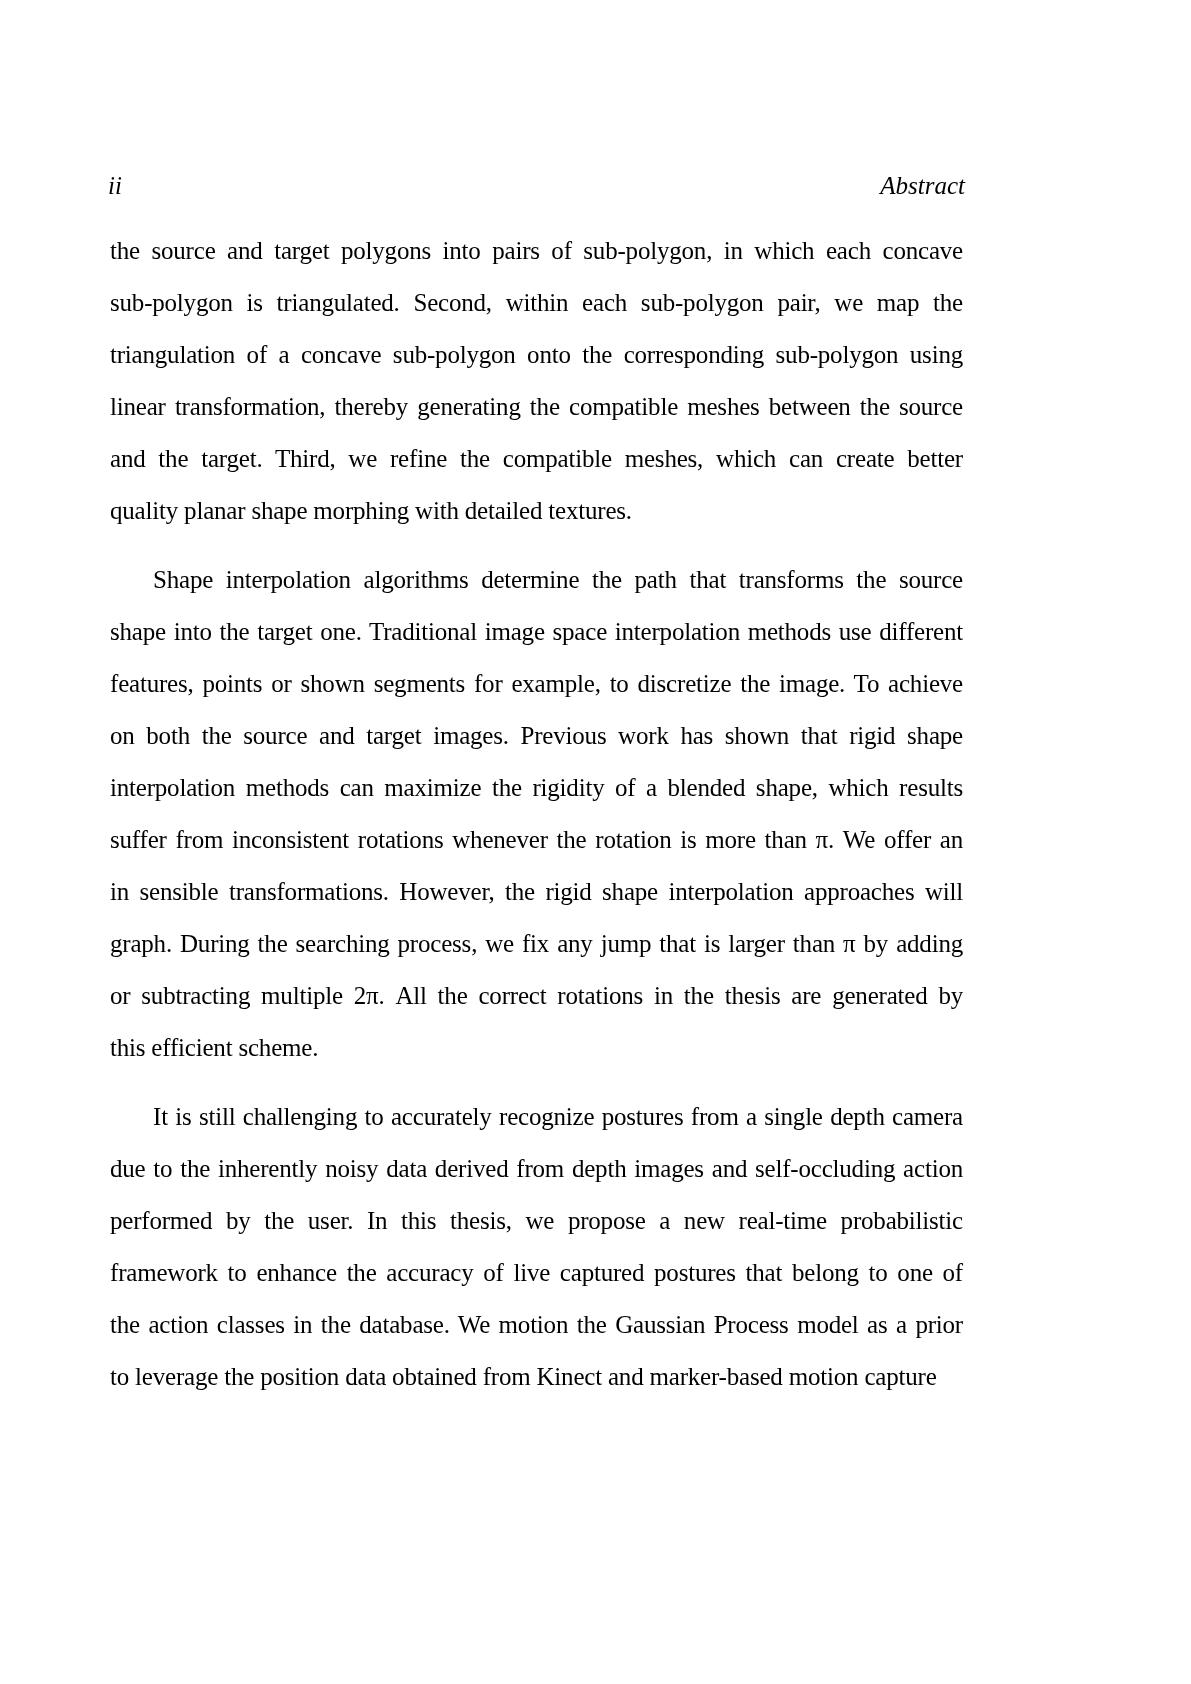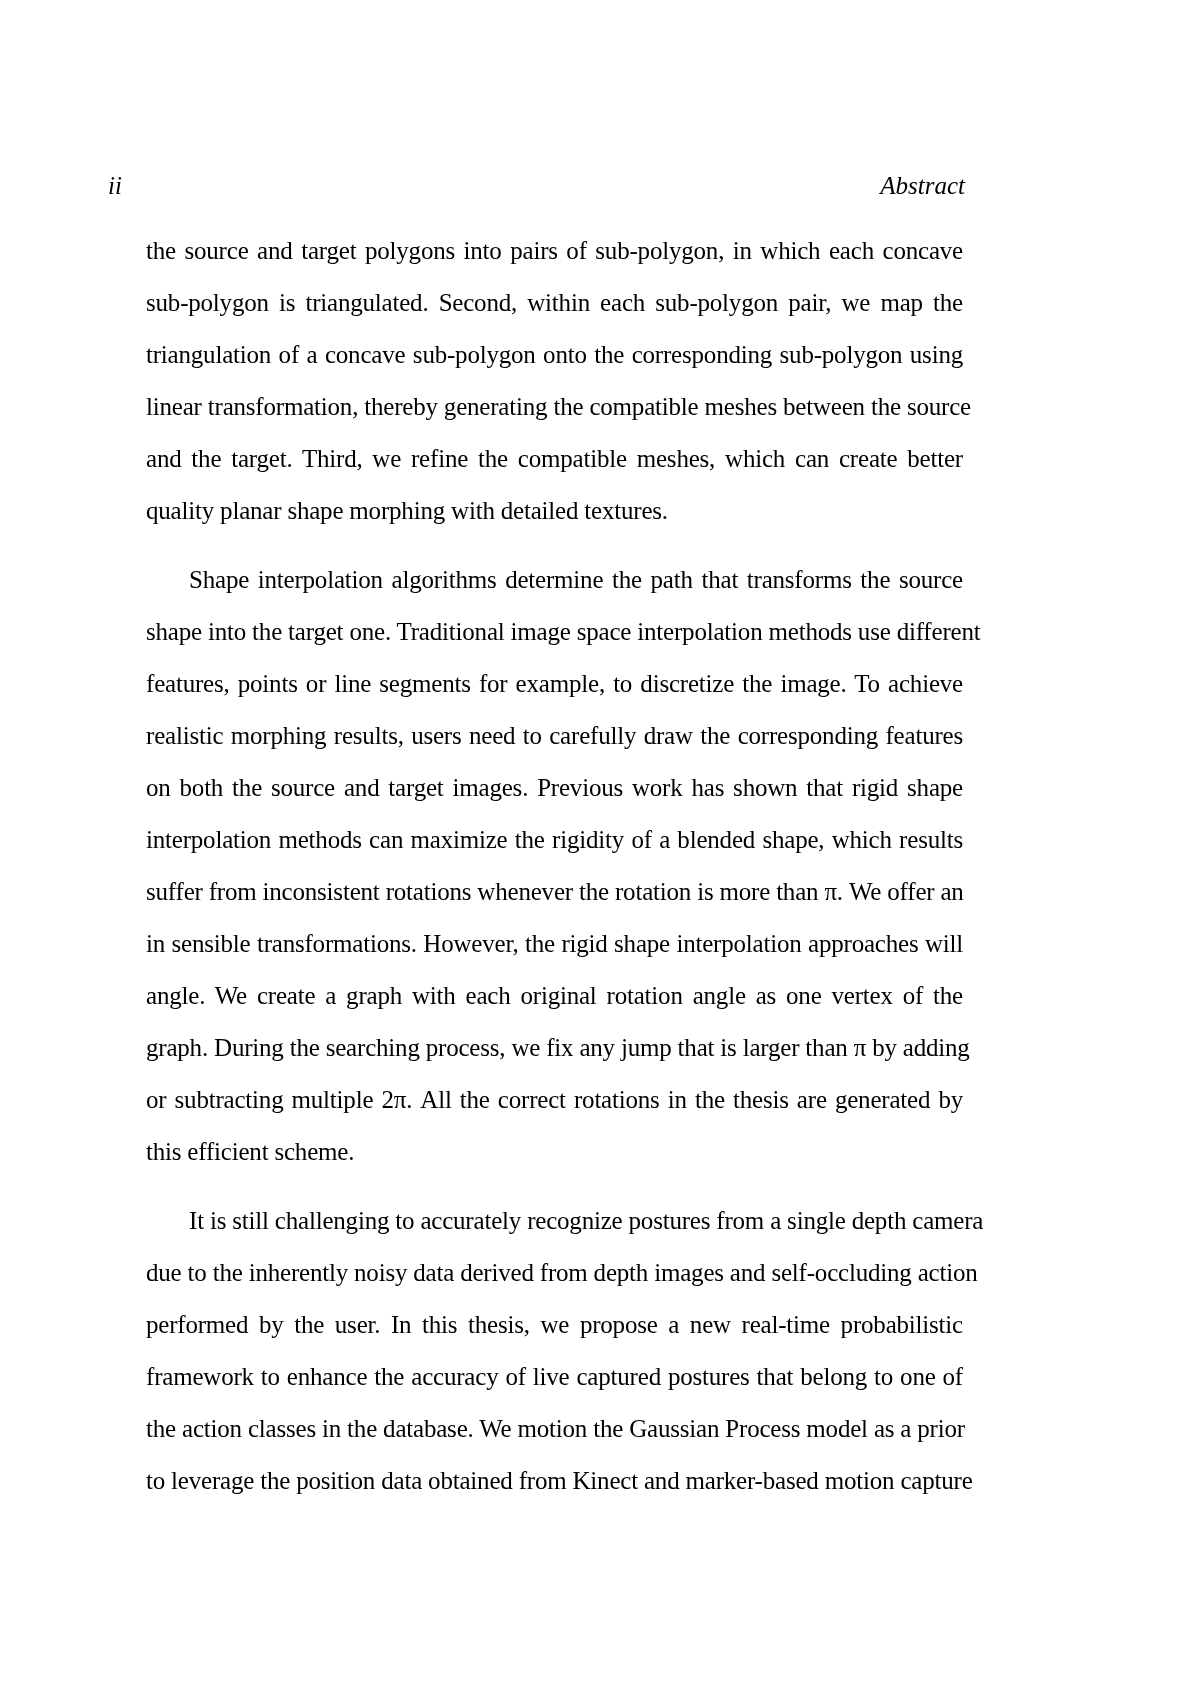--- a/index.html
+++ b/index.html
@@ -31,21 +31,21 @@
     line-height: 28px;
   }
   .content {
     position: absolute;
     top: 217px;
     left: 102px;
     width: 865px;
     font-size: 25px;
     letter-spacing: -0.2px;
   }
-  .para { margin-bottom: 13px; margin-left: 36px; }
+  .para { margin-bottom: 13px; }
   .para:last-child { margin-bottom: 0; }
   .line {
     line-height: 52px;
     height: 52px;
     white-space: nowrap;
     text-align: justify;
     text-align-last: justify;
     overflow: visible;
   }
   .line.last-line {
@@ -70,27 +70,25 @@
         <div class="line">the source and target polygons into pairs of sub-polygon, in which each concave</div>
         <div class="line">sub-polygon is triangulated.  Second, within each sub-polygon pair, we map the</div>
         <div class="line">triangulation of a concave sub-polygon onto the corresponding sub-polygon using</div>
         <div class="line">linear transformation, thereby generating the compatible meshes between the source</div>
         <div class="line">and the target.  Third, we refine the compatible meshes, which can create better</div>
         <div class="line last-line">quality planar shape morphing with detailed textures.</div>
       </div>
     <div class="para indented">
         <div class="line">Shape interpolation algorithms determine the path that transforms the source</div>
         <div class="line">shape into the target one.  Traditional image space interpolation methods use different</div>
-        <div class="line">features, points or line segments for example, to discretize the image.  To achieve</div>
-        <div class="line">realistic morphing results, users need to carefully draw the corresponding features</div>
+        <div class="line">features, points or shown segments for example, to discretize the image.  To achieve</div>
         <div class="line">on both the source and target images.  Previous work has shown that rigid shape</div>
         <div class="line">interpolation methods can maximize the rigidity of a blended shape, which results</div>
         <div class="line">suffer from inconsistent rotations whenever the rotation is more than π.  We offer an</div>
         <div class="line">in sensible transformations.  However, the rigid shape interpolation approaches will</div>
-        <div class="line">angle.  We create a graph with each original rotation angle as one vertex of the</div>
         <div class="line">graph.  During the searching process, we fix any jump that is larger than π by adding</div>
         <div class="line">or subtracting multiple 2π.  All the correct rotations in the thesis are generated by</div>
         <div class="line last-line">this efficient scheme.</div>
       </div>
     <div class="para indented">
         <div class="line">It is still challenging to accurately recognize postures from a single depth camera</div>
         <div class="line">due to the inherently noisy data derived from depth images and self-occluding action</div>
         <div class="line">performed by the user.  In this thesis, we propose a new real-time probabilistic</div>
         <div class="line">framework to enhance the accuracy of live captured postures that belong to one of</div>
         <div class="line">the action classes in the database.  We motion the Gaussian Process model as a prior</div>

